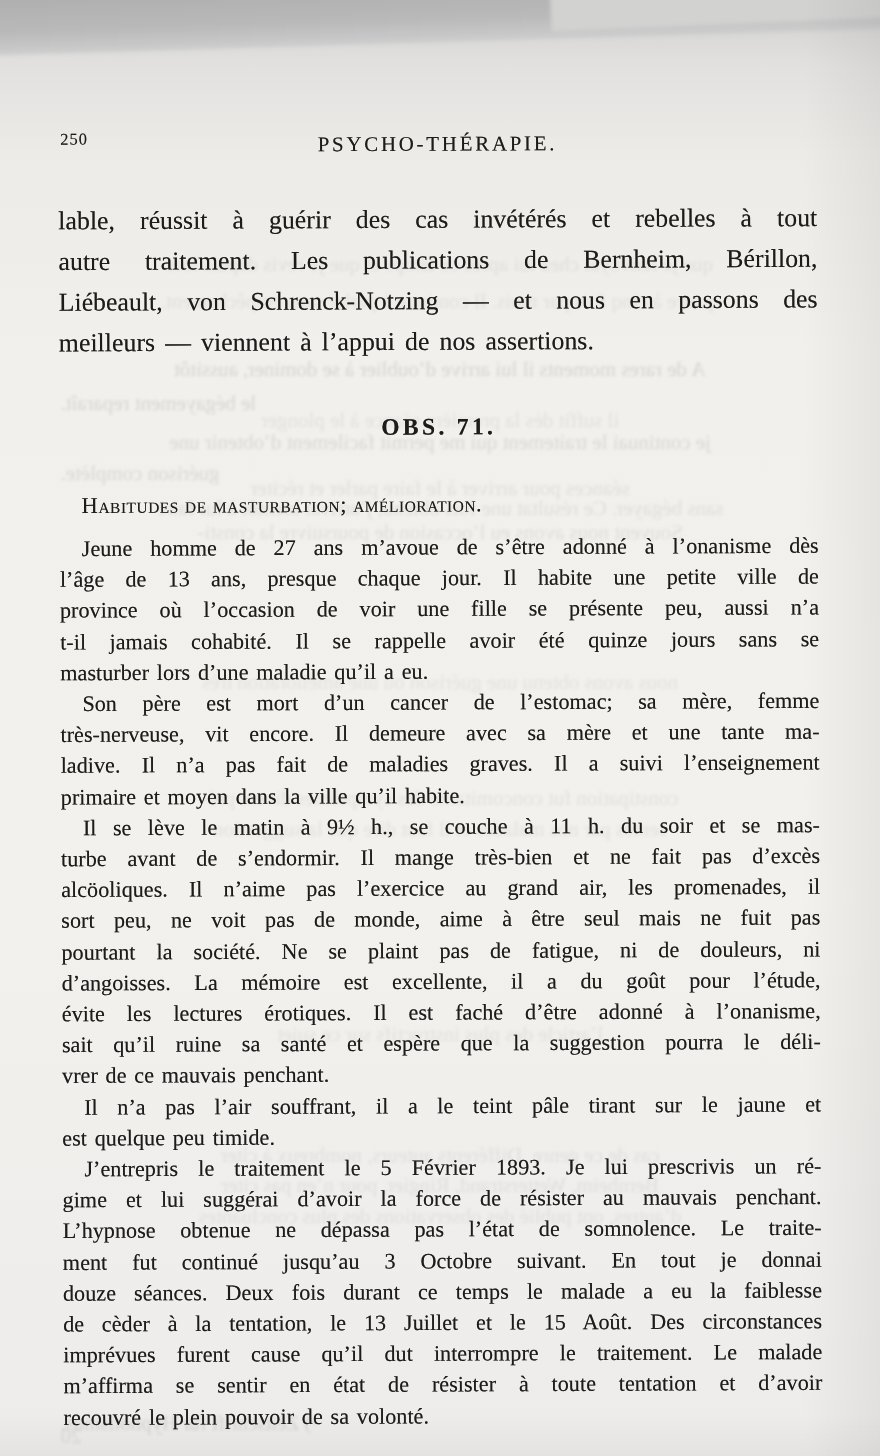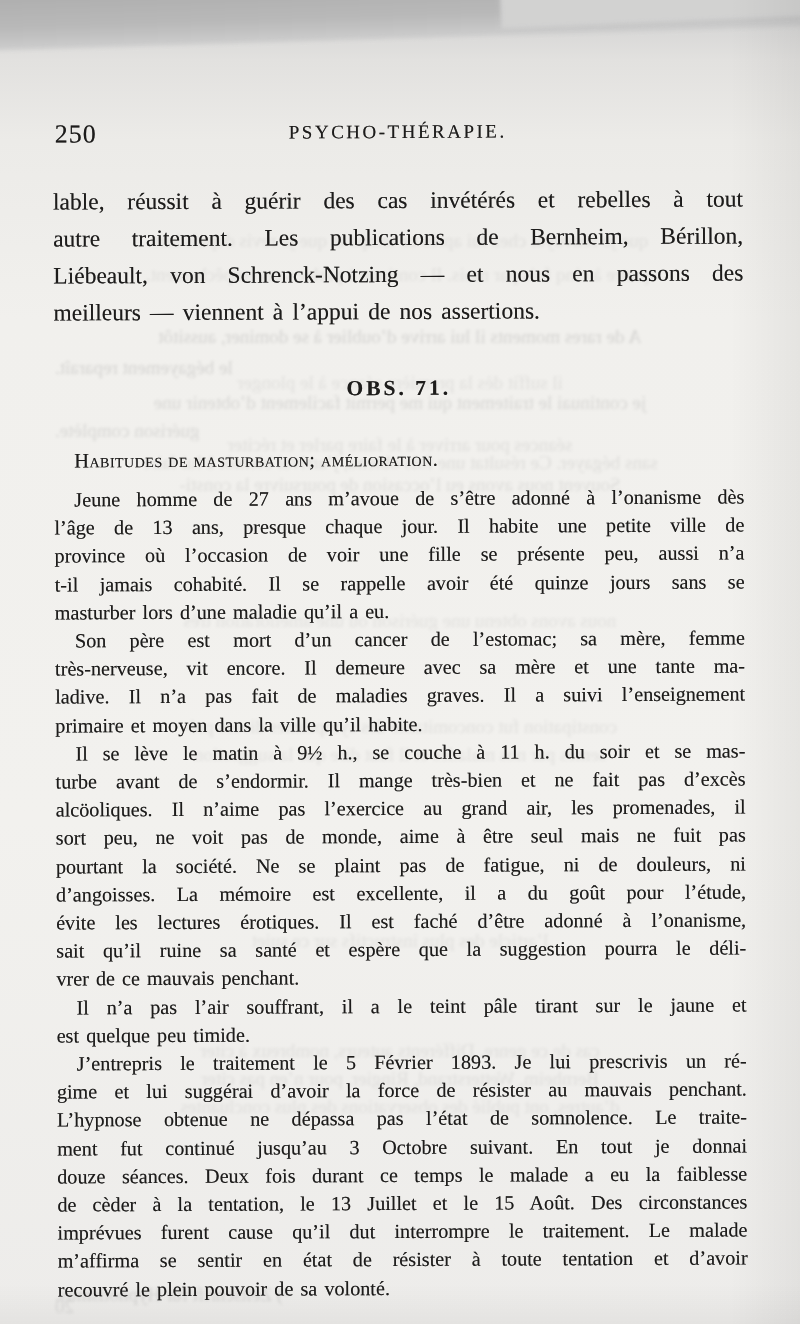--- a/index.html
+++ b/index.html
@@ -45,21 +45,21 @@
 
   
   .content{
     position:absolute;top:0;left:0;width:800px;height:1324px;
     padding:118px 55px 0 55px;box-sizing:border-box;
     color:#1d1c1b;
     transform:rotate(-0.25deg);
   }
   .pagehead{position:relative;height:30px;margin-bottom:26px;}
   .page-number{
-    position:absolute;left:2px;top:0;font-size:26px;letter-spacing:1px;
+    position:absolute;left:2px;top:0;font-size:15px;letter-spacing:1px;
   }
   .running-title{
     position:absolute;left:0;right:0;top:3px;text-align:center;
     font-size:19px;letter-spacing:2.5px;
   }
   .intro{margin-top:34px;}
   .intro .jline{
     font-size:23.5px;line-height:37px;
     text-align:justify;text-align-last:justify;word-spacing:0.14em;
   }

